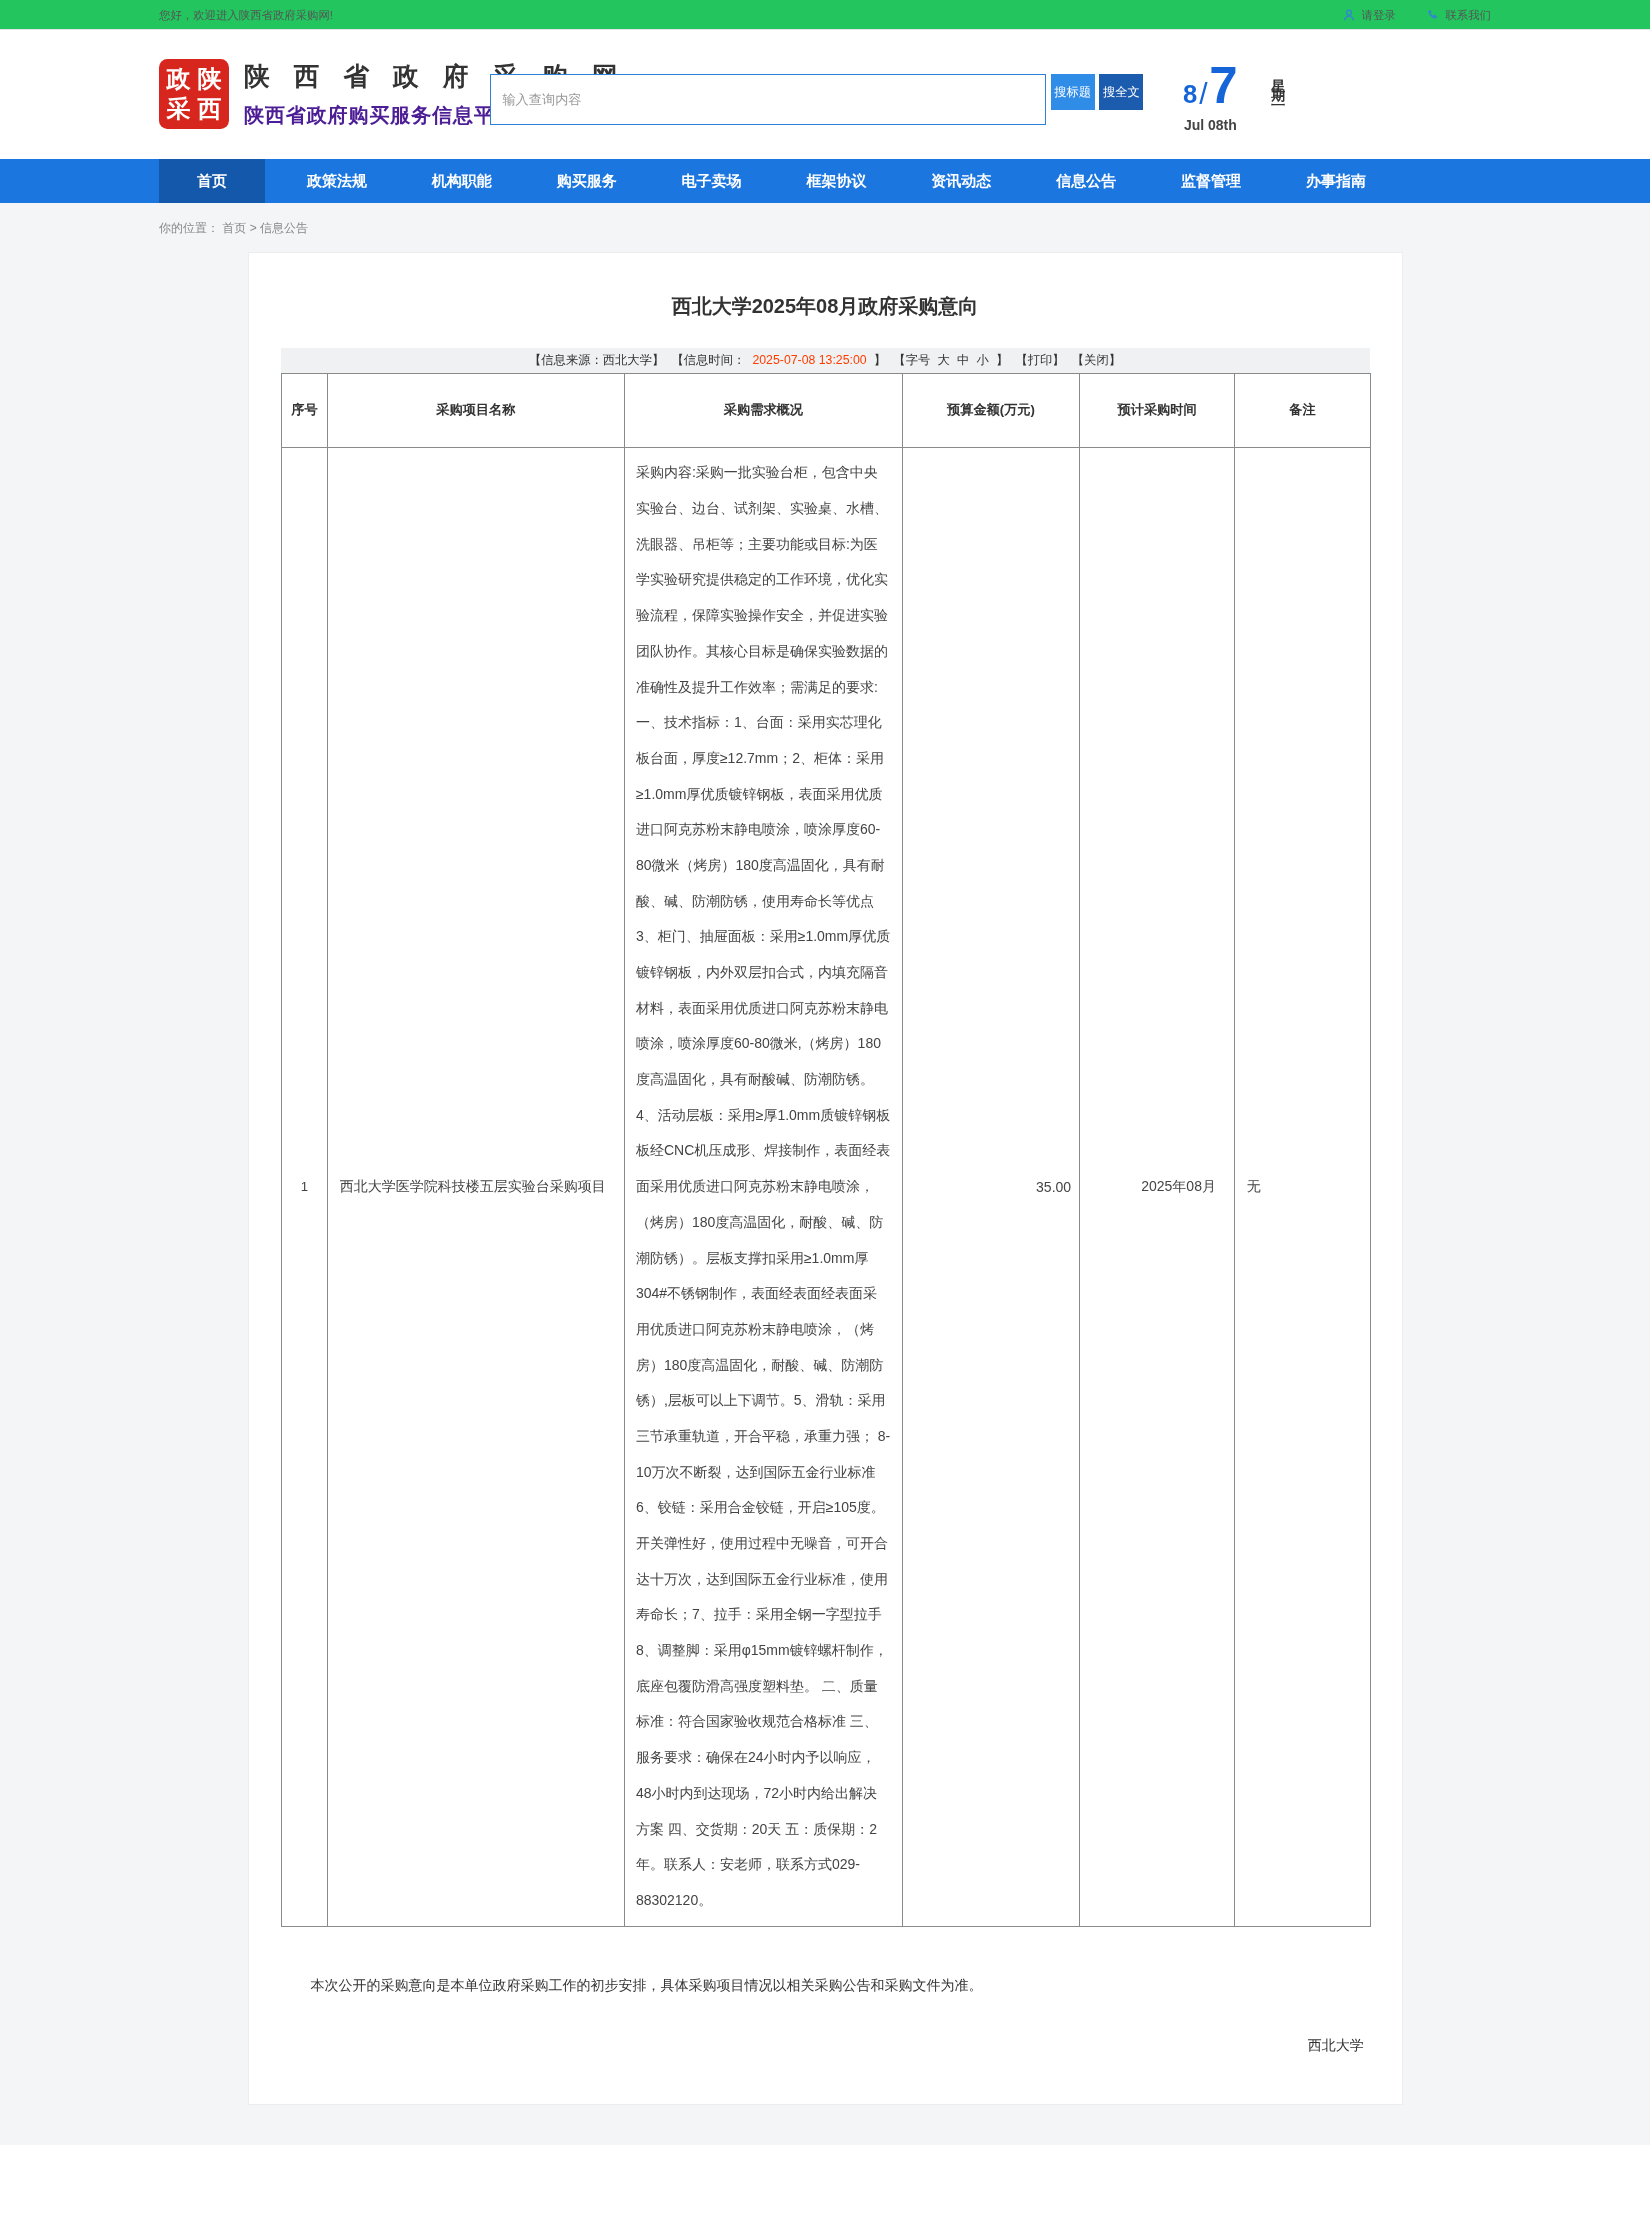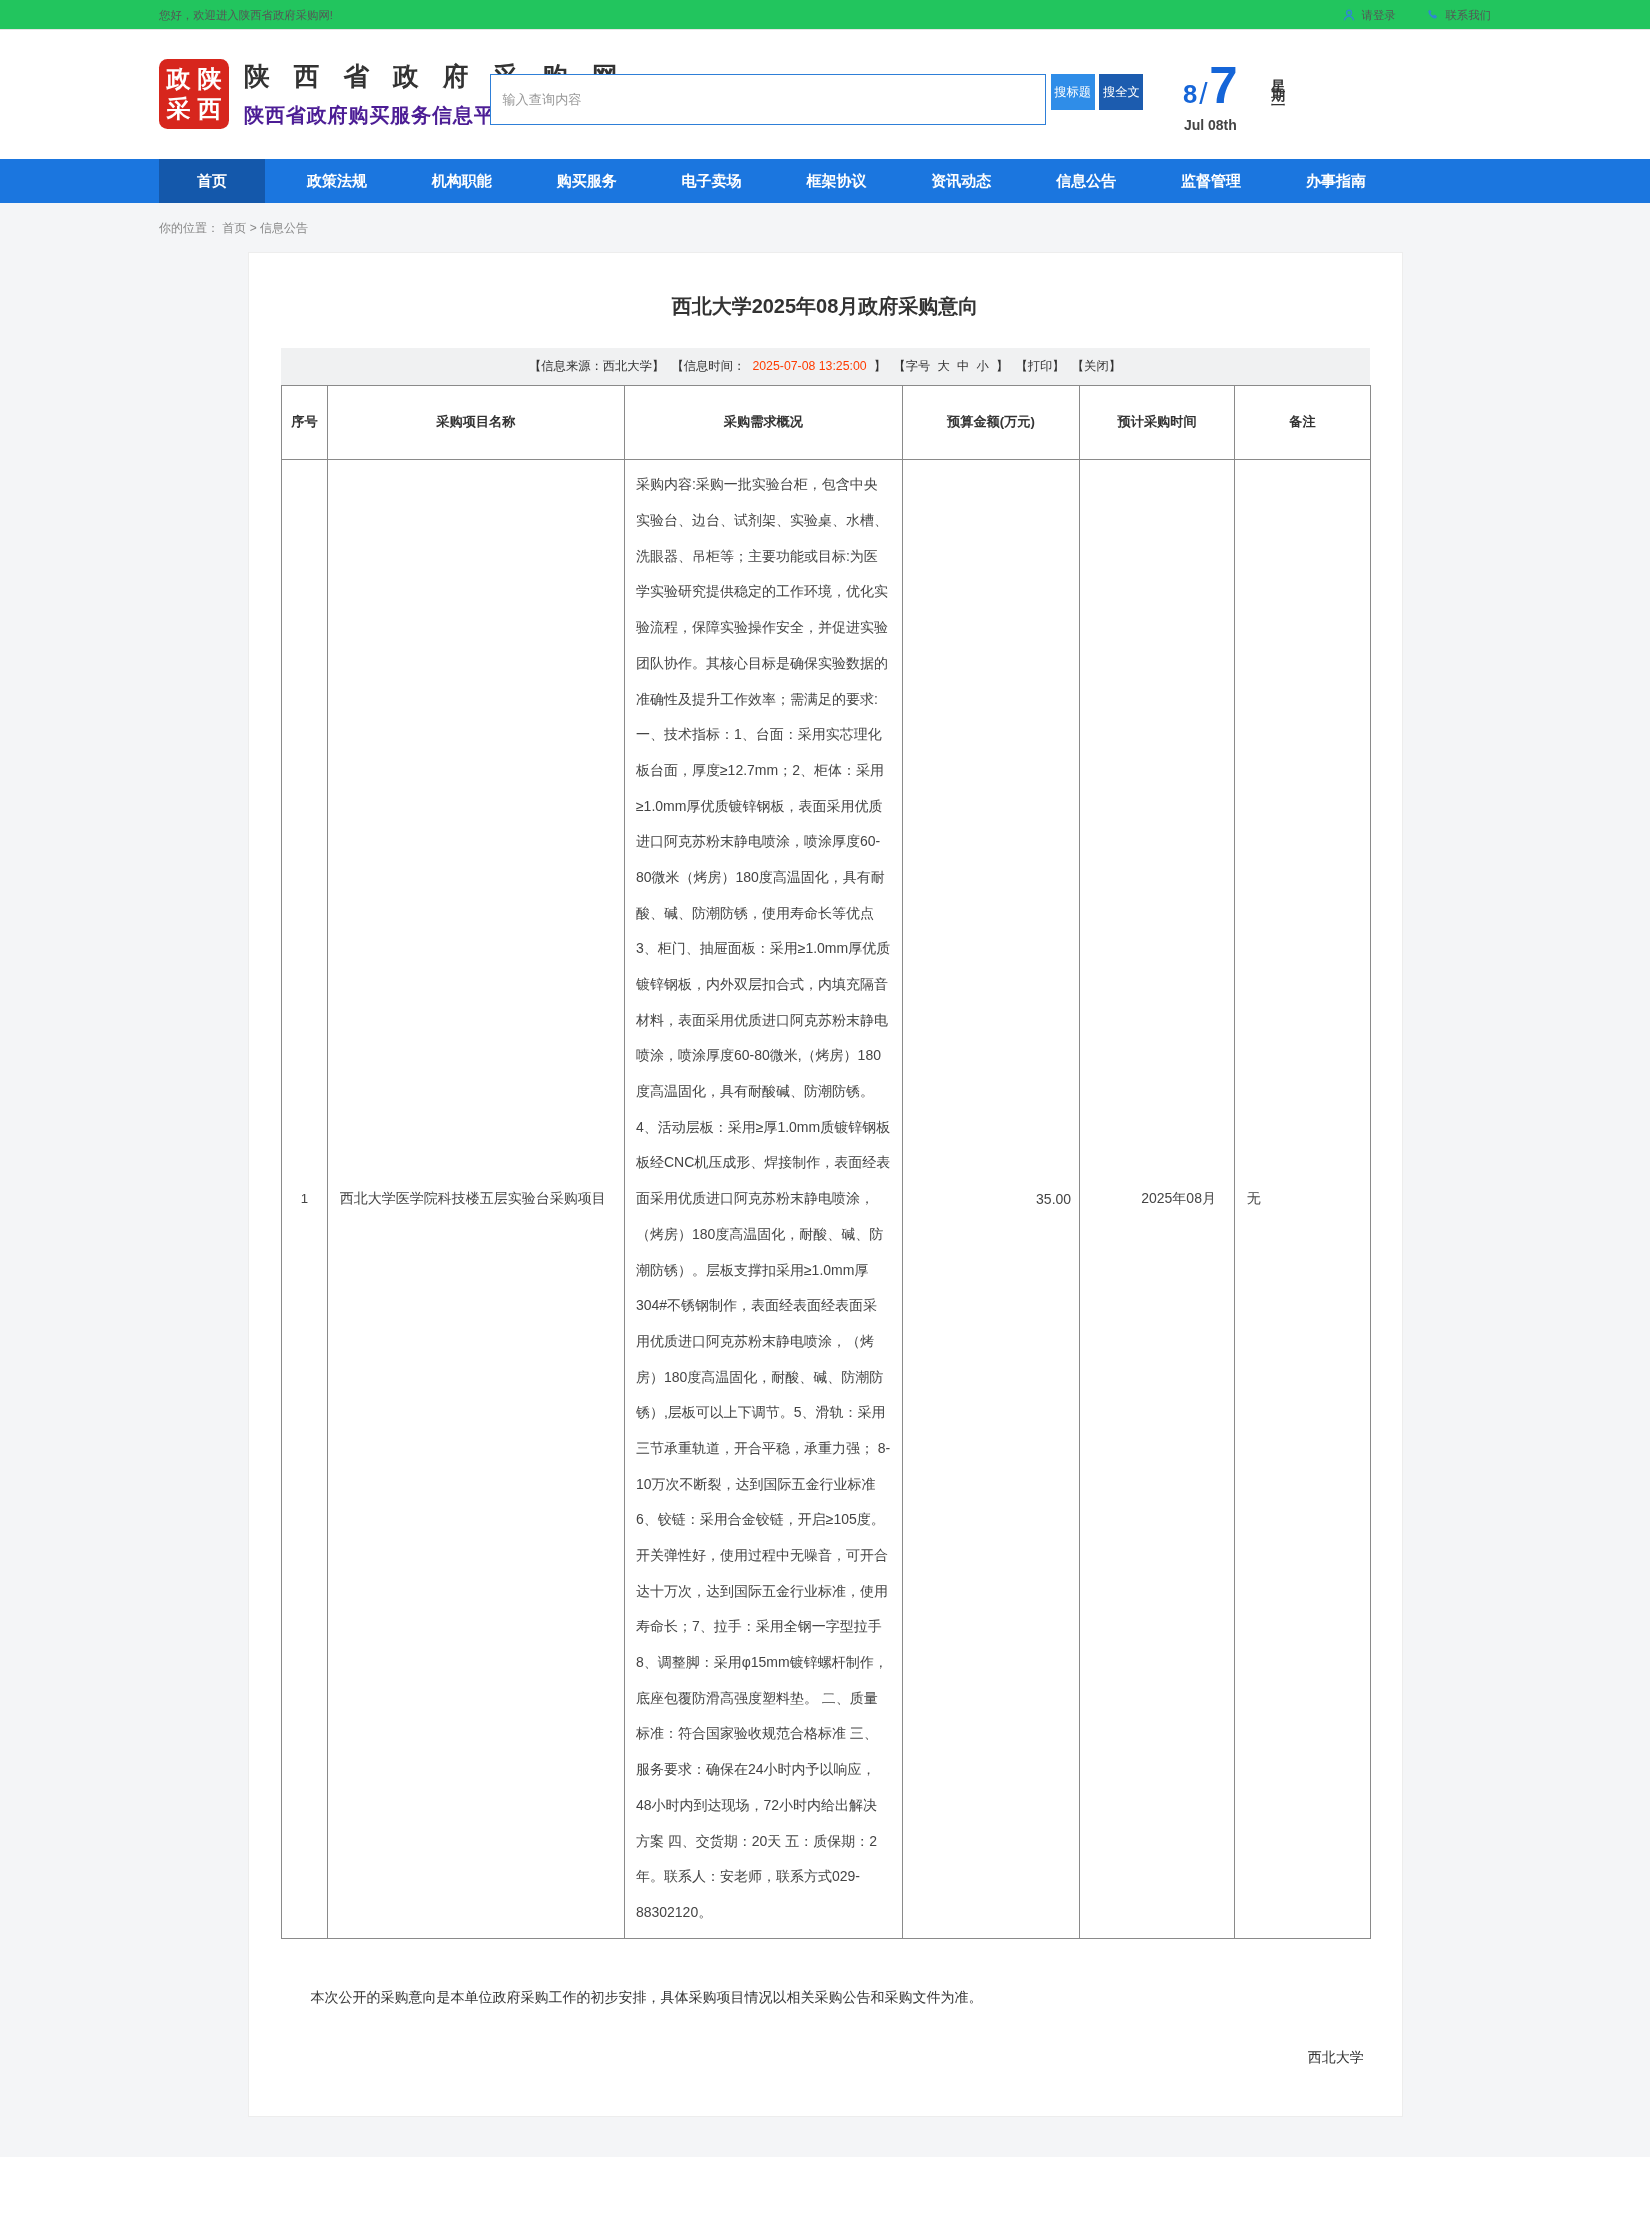--- a/index.html
+++ b/index.html
@@ -71,21 +71,21 @@
   
   .main { background:#f4f5f7; padding-bottom:40px; }
   .breadcrumb { padding:17px 0 15px; font-size:12px; color:#888; }
   .breadcrumb a { color:#888; text-decoration:none; cursor:pointer; }
 
   .card { width:1155px; margin:0 auto; background:#fff; border:0.9px solid #ededed; padding:36px 32px 49px; }
 
   .article-title { text-align:center; font-size:20px; font-weight:bold; color:#333; margin:3.8px 0 28px; }
   .meta-bar {
     background:#f0f1f2; text-align:center; font-size:12.3px; color:#333;
-    padding:10px 0; white-space:nowrap;
+    padding:4px 0; white-space:nowrap;
   }
   .meta-bar .seg { margin:0 1.9px; }
   .meta-red { color:#ff3c00; }
   .meta-link { cursor:pointer; }
   .size-link { cursor:pointer; margin:0 1.9px; }
 
   .intro { font-size:14px; color:#333; line-height:2.1; text-indent:2em; margin:26.5px 1.9px 21px; }
 
   .purchase-table { width:1090px; margin:0 auto; border-collapse:collapse; table-layout:fixed; }
   .purchase-table th, .purchase-table td { border:0.9px solid #8a8a8a; }

